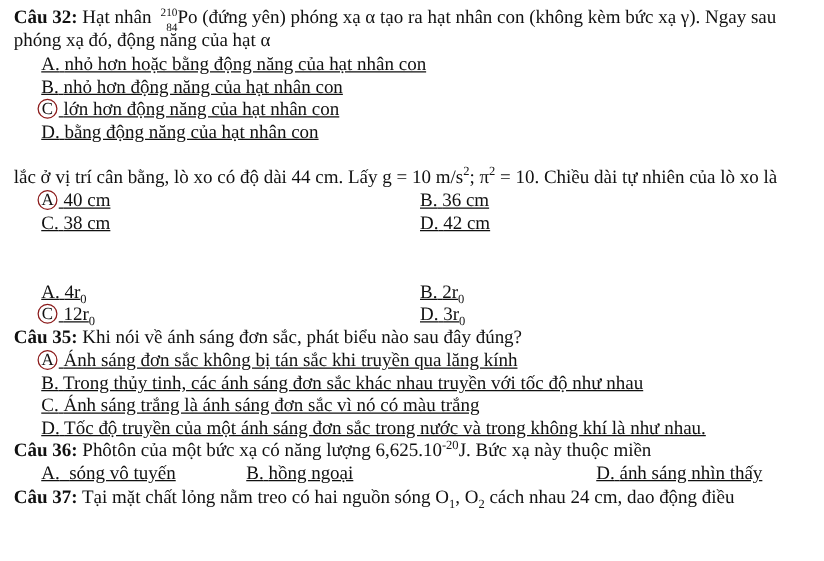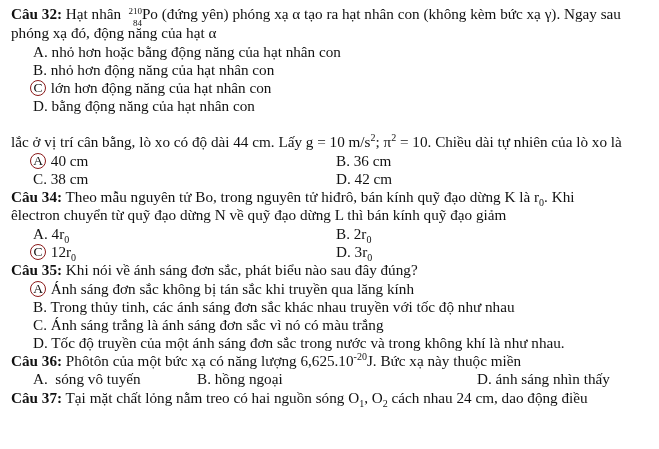--- a/index.html
+++ b/index.html
@@ -3,21 +3,21 @@
 <meta charset="utf-8">
 <style>
   html, body { margin: 0; padding: 0; background: #ffffff; }
   body {
     width: 659px; height: 449px; overflow: hidden; position: relative;
     font-family: "Liberation Serif", "DejaVu Serif", serif;
     font-size: 15.2px; color: #111111;
   }
   .page { position: absolute; left: 0; top: 0; width: 659px; height: 382px; }
   .line { position: absolute; left: 11px; white-space: nowrap; line-height: 18px; height: 18px; }
-  .opt { position: absolute; white-space: nowrap; line-height: 18px; height: 18px; }
+  .opt { position: absolute; white-space: nowrap; line-height: 18px; height: 18px; text-decoration: underline; }
   .qlabel { font-weight: bold; }
   .circled {
     display: inline-block; width: 14px; height: 14px; line-height: 14px;
     border: 1.6px solid #8b1a1a; border-radius: 50%; text-align: center;
     margin-left: -3px; margin-right: 1px; vertical-align: 1px; font-size: 13.5px;
   }
   sub, sup { font-size: 10px; line-height: 0; }
   .nuc { display: inline-block; position: relative; width: 17px; height: 14px; vertical-align: -2px; }
   .nuc .a { position: absolute; right: 0; top: -5px; font-size: 9px; }
   .nuc .z { position: absolute; right: 0; top: 7px; font-size: 9px; margin-left: 42px; }
@@ -40,25 +40,20 @@
   <div class="opt" style="left:33px;top:97px"><span>D.</span> <span>bằng động năng của hạt nhân con</span></div>
 
   <div class="line" style="top:133px">
     <span>lắc ở vị trí cân bằng, lò xo có độ dài 44 cm. Lấy g = 10 m/s</span><sup>2</sup><span>; π</span><sup>2</sup><span> = 10. Chiều dài tự nhiên của lò xo là</span>
   </div>
   <div class="opt" style="left:33px;top:152px"><span class="circled">A</span> <span>40 cm</span></div>
   <div class="opt" style="left:336px;top:152px"><span>B.</span> <span>36 cm</span></div>
   <div class="opt" style="left:33px;top:170px"><span>C.</span> <span>38 cm</span></div>
   <div class="opt" style="left:336px;top:170px"><span>D.</span> <span>42 cm</span></div>
 
-  <div class="line" style="top:188px">
-    <span class="qlabel">Câu 34:</span>
-    <span>Theo mẫu nguyên tử Bo, trong nguyên tử hiđrô, bán kính quỹ đạo dừng K là r</span><sub>0</sub><span>. Khi</span>
-  </div>
-  <div class="line" style="top:206px">êlectron chuyển từ quỹ đạo dừng N về quỹ đạo dừng L thì bán kính quỹ đạo giảm</div>
   <div class="opt" style="left:33px;top:225px"><span>A.</span> <span>4r</span><sub>0</sub></div>
   <div class="opt" style="left:336px;top:225px"><span>B.</span> <span>2r</span><sub>0</sub></div>
   <div class="opt" style="left:33px;top:243px"><span class="circled">C</span> <span>12r</span><sub>0</sub></div>
   <div class="opt" style="left:336px;top:243px"><span>D.</span> <span>3r</span><sub>0</sub></div>
 
   <div class="line" style="top:261px">
     <span class="qlabel">Câu 35:</span>
     <span>Khi nói về ánh sáng đơn sắc, phát biểu nào sau đây đúng?</span>
   </div>
   <div class="opt" style="left:33px;top:280px"><span class="circled">A</span> <span>Ánh sáng đơn sắc không bị tán sắc khi truyền qua lăng kính</span></div>

